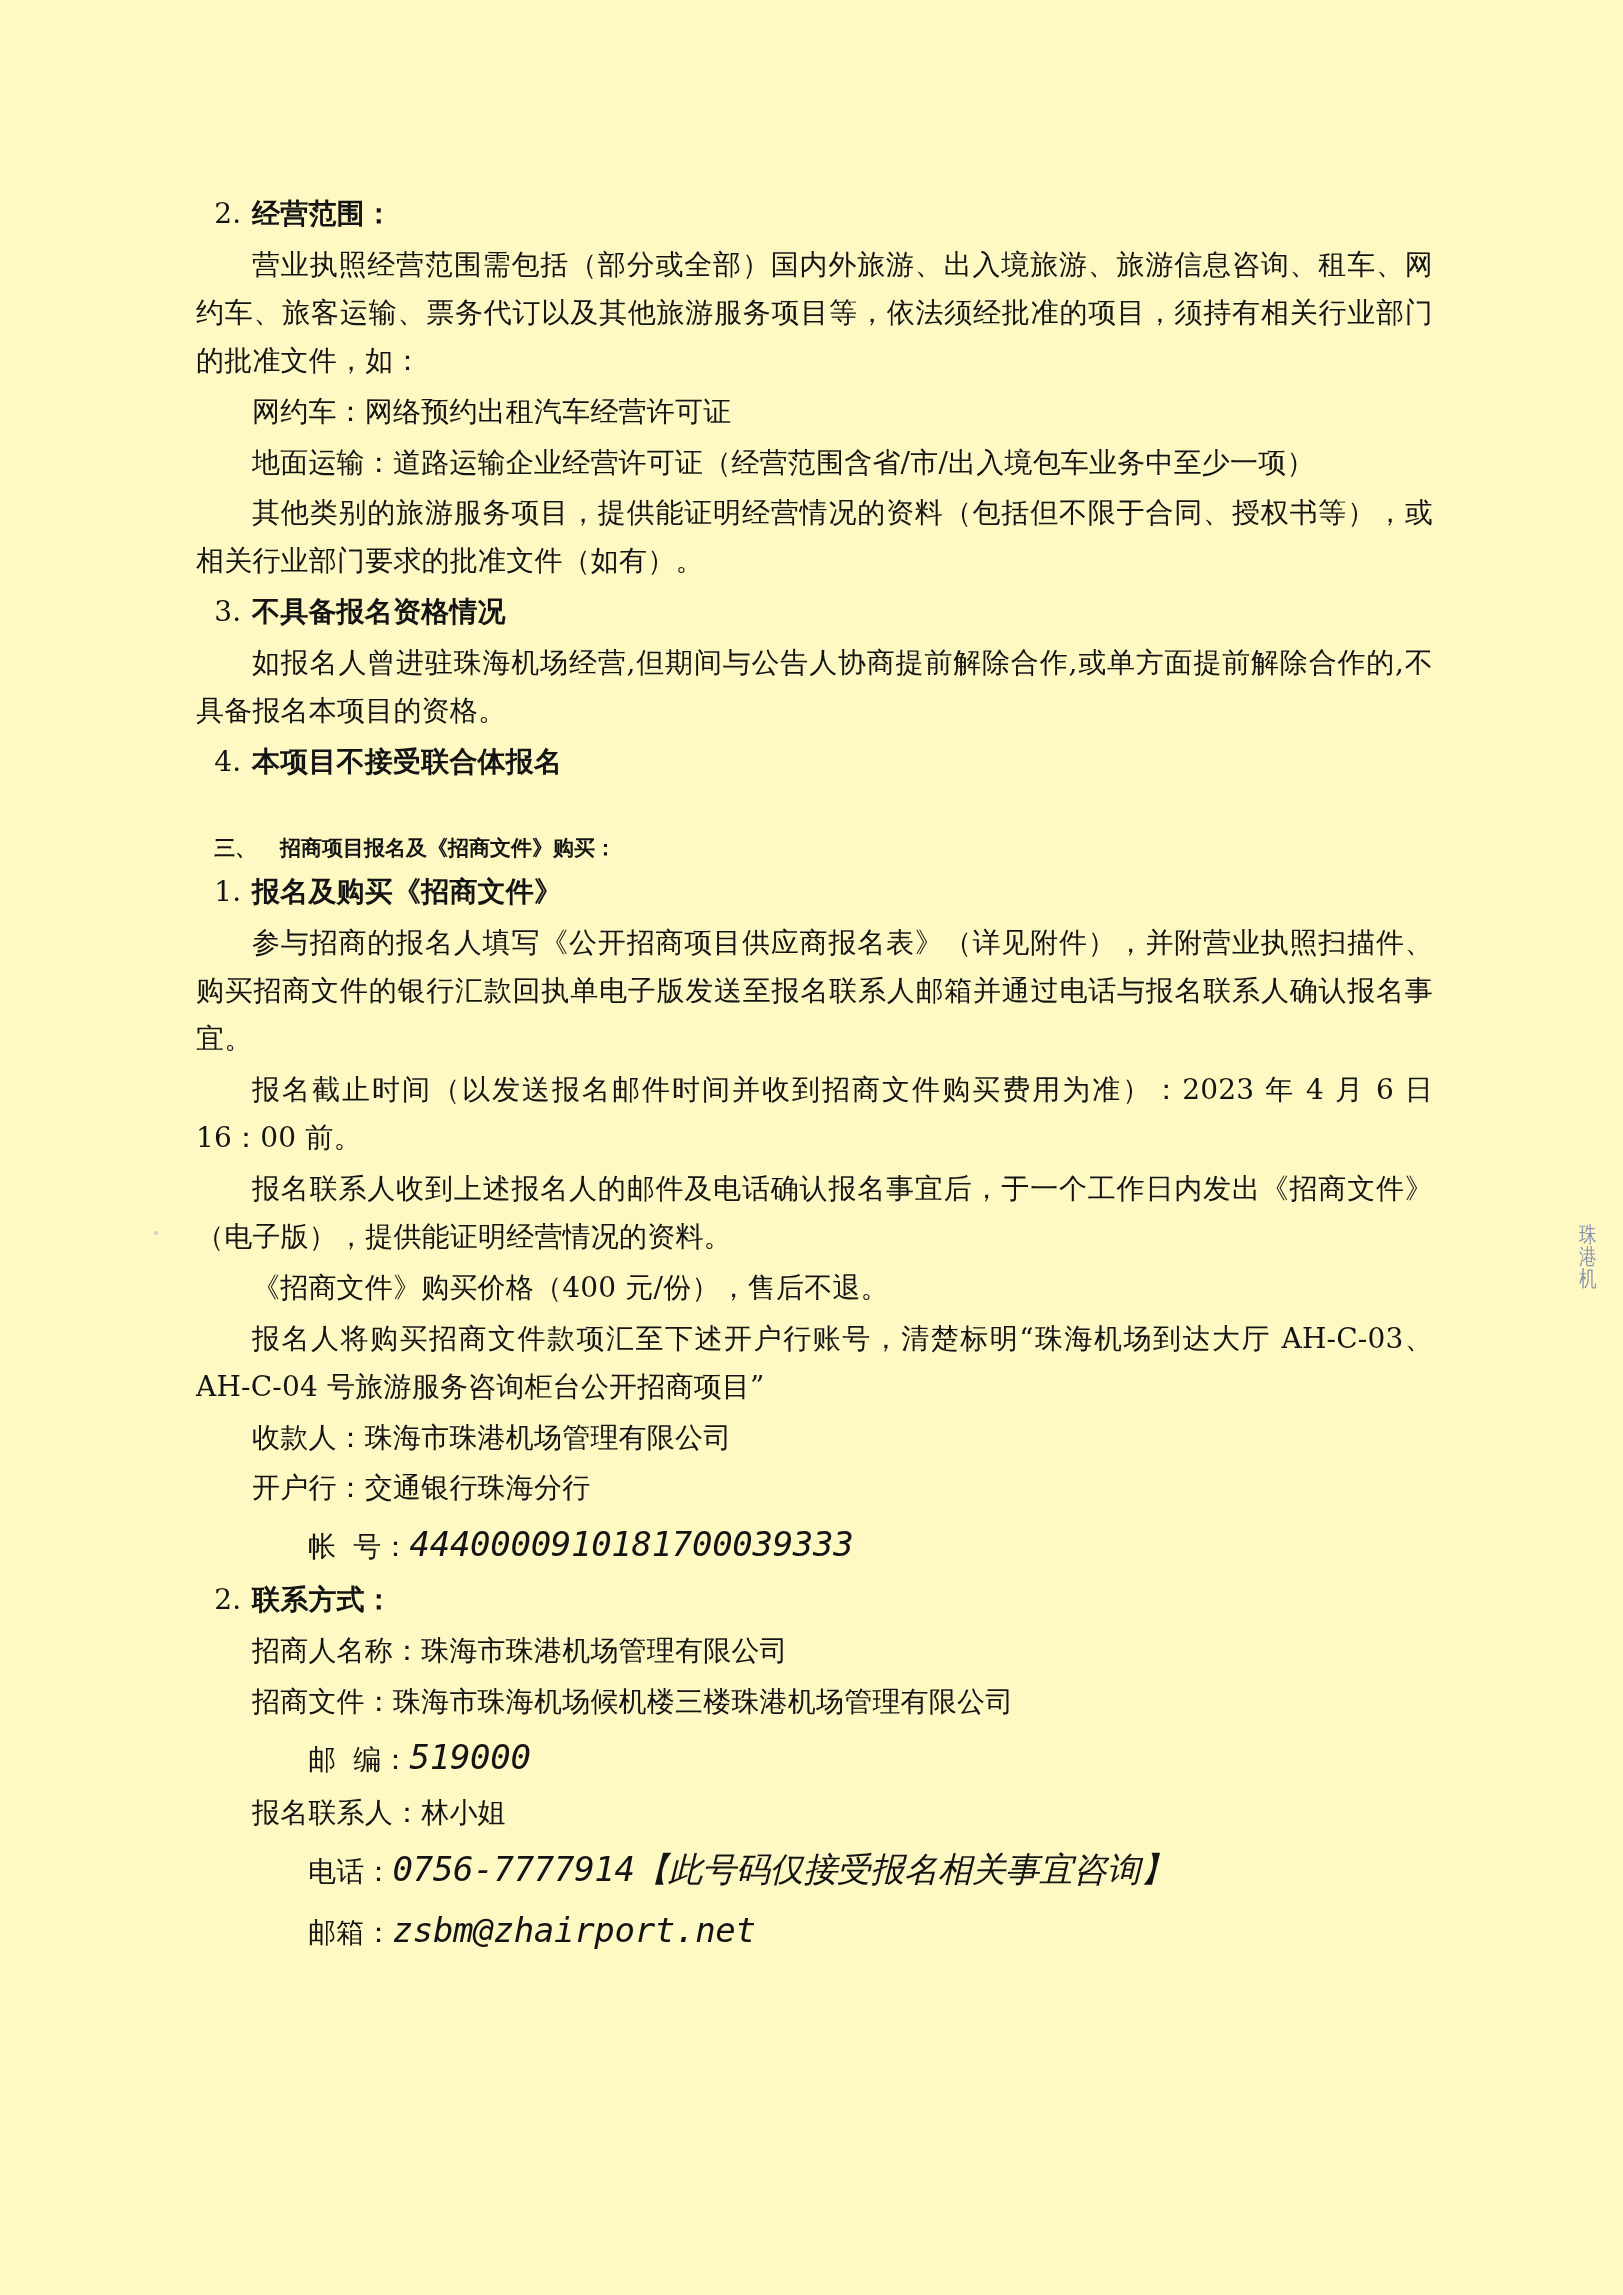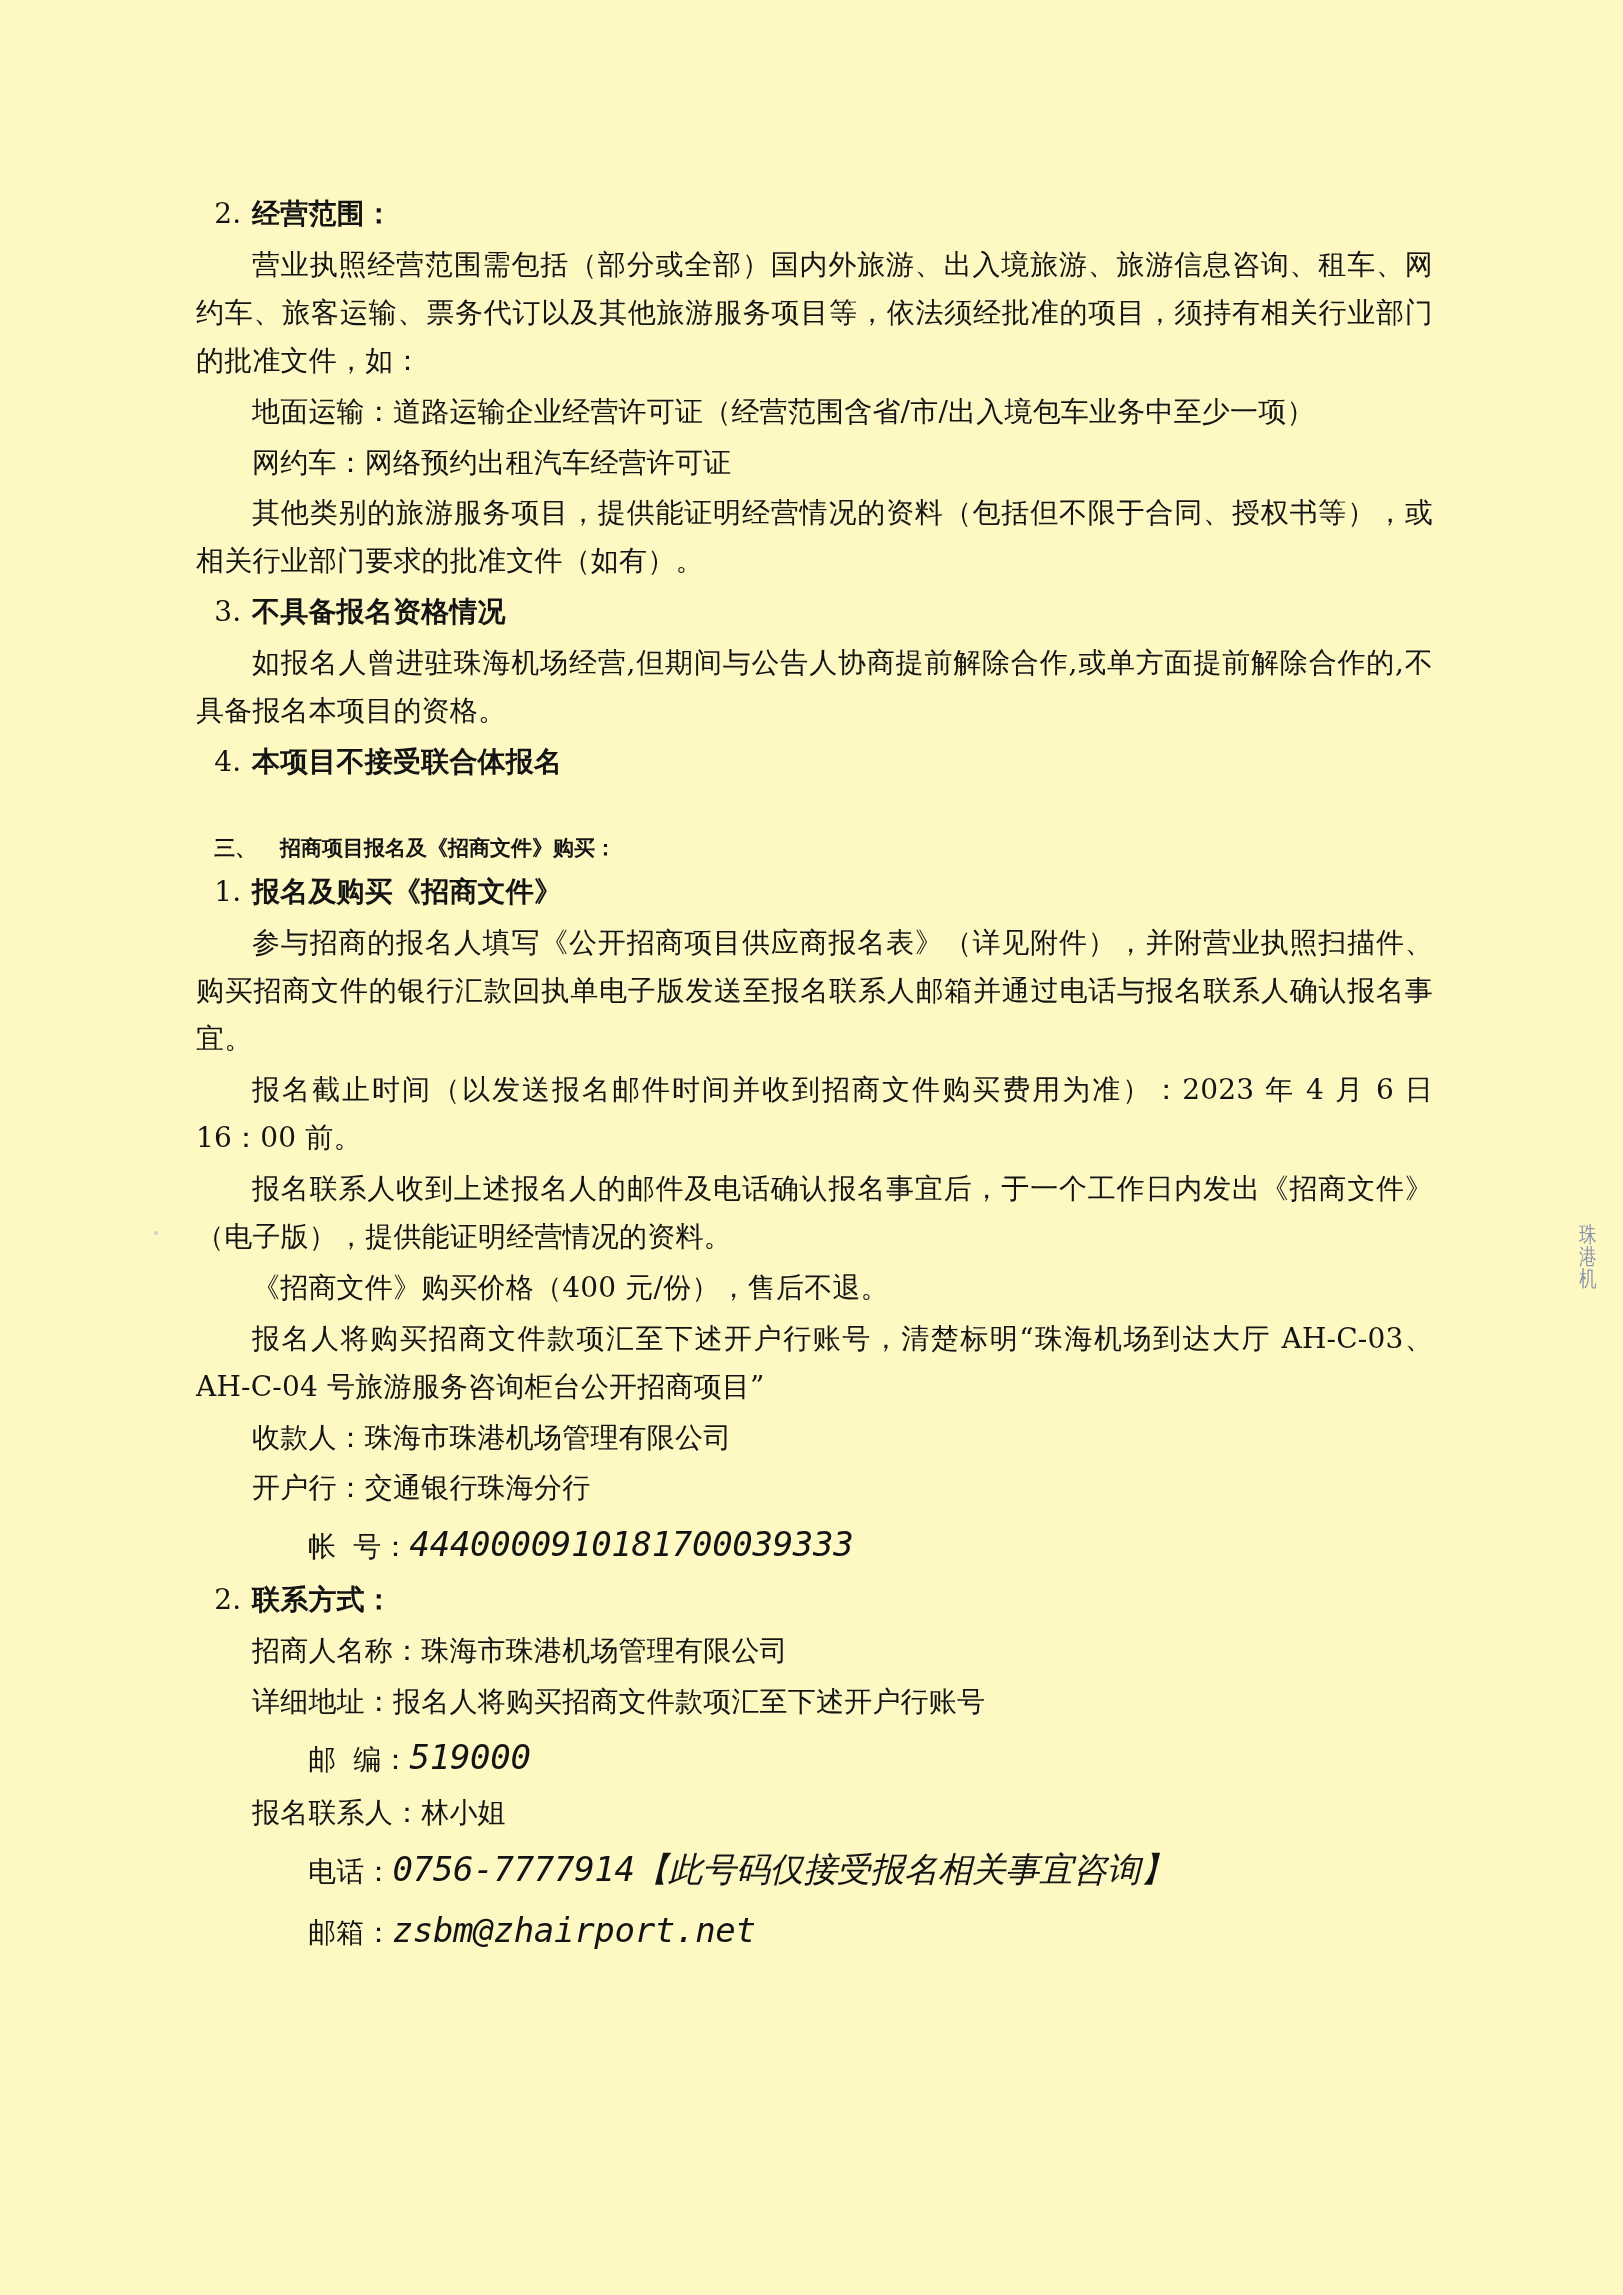--- a/index.html
+++ b/index.html
@@ -107,23 +107,23 @@
 
   <div class="content">
 
     <p class="p numbered">
       <span class="num">2.</span><span class="bold">经营范围：</span>
     </p>
 
     <p class="p indent">营业执照经营范围需包括（部分或全部）国内外旅游、出入境旅游、旅游信息咨询、租车、网约车、旅客运输、票务代订以及其他旅游服务项目等，依法须经批准的项目，须持有相关行业部门的批准文件，如：</p>
 
 
+    <p class="p indent">网约车：网络预约出租汽车经营许可证</p>
+
     <p class="p indent">地面运输：道路运输企业经营许可证（经营范围含省/市/出入境包车业务中至少一项）</p>
-
-    <p class="p indent">网约车：网络预约出租汽车经营许可证</p>
 
     <p class="p indent">其他类别的旅游服务项目，提供能证明经营情况的资料（包括但不限于合同、授权书等），或相关行业部门要求的批准文件（如有）。</p>
 
     <p class="p numbered">
       <span class="num">3.</span><span class="bold">不具备报名资格情况</span>
     </p>
 
     <p class="p indent">如报名人曾进驻珠海机场经营,但期间与公告人协商提前解除合作,或单方面提前解除合作的,不具备报名本项目的资格。</p>
 
     <p class="p numbered">
@@ -157,21 +157,21 @@
     <p class="p label-line">
       <span class="label-wide">帐    号：</span><span class="mono">4440000910181700039333</span>
     </p>
 
     <p class="p numbered">
       <span class="num">2.</span><span class="bold">联系方式：</span>
     </p>
 
     <p class="p indent">招商人名称：珠海市珠港机场管理有限公司</p>
 
-    <p class="p indent">详细地址：报名人将购买招商文件款项汇至下述开户行账号</p>
+    <p class="p indent">招商文件：珠海市珠海机场候机楼三楼珠港机场管理有限公司</p>
 
     <p class="p label-line">
       <span class="label-wide">邮    编：</span><span class="mono">519000</span>
     </p>
 
     <p class="p indent">报名联系人：林小姐</p>
 
     <p class="p label-line">
       <span class="label-wide">电话：</span><span class="mono">0756-7777914【此号码仅接受报名相关事宜咨询】</span>
     </p>

